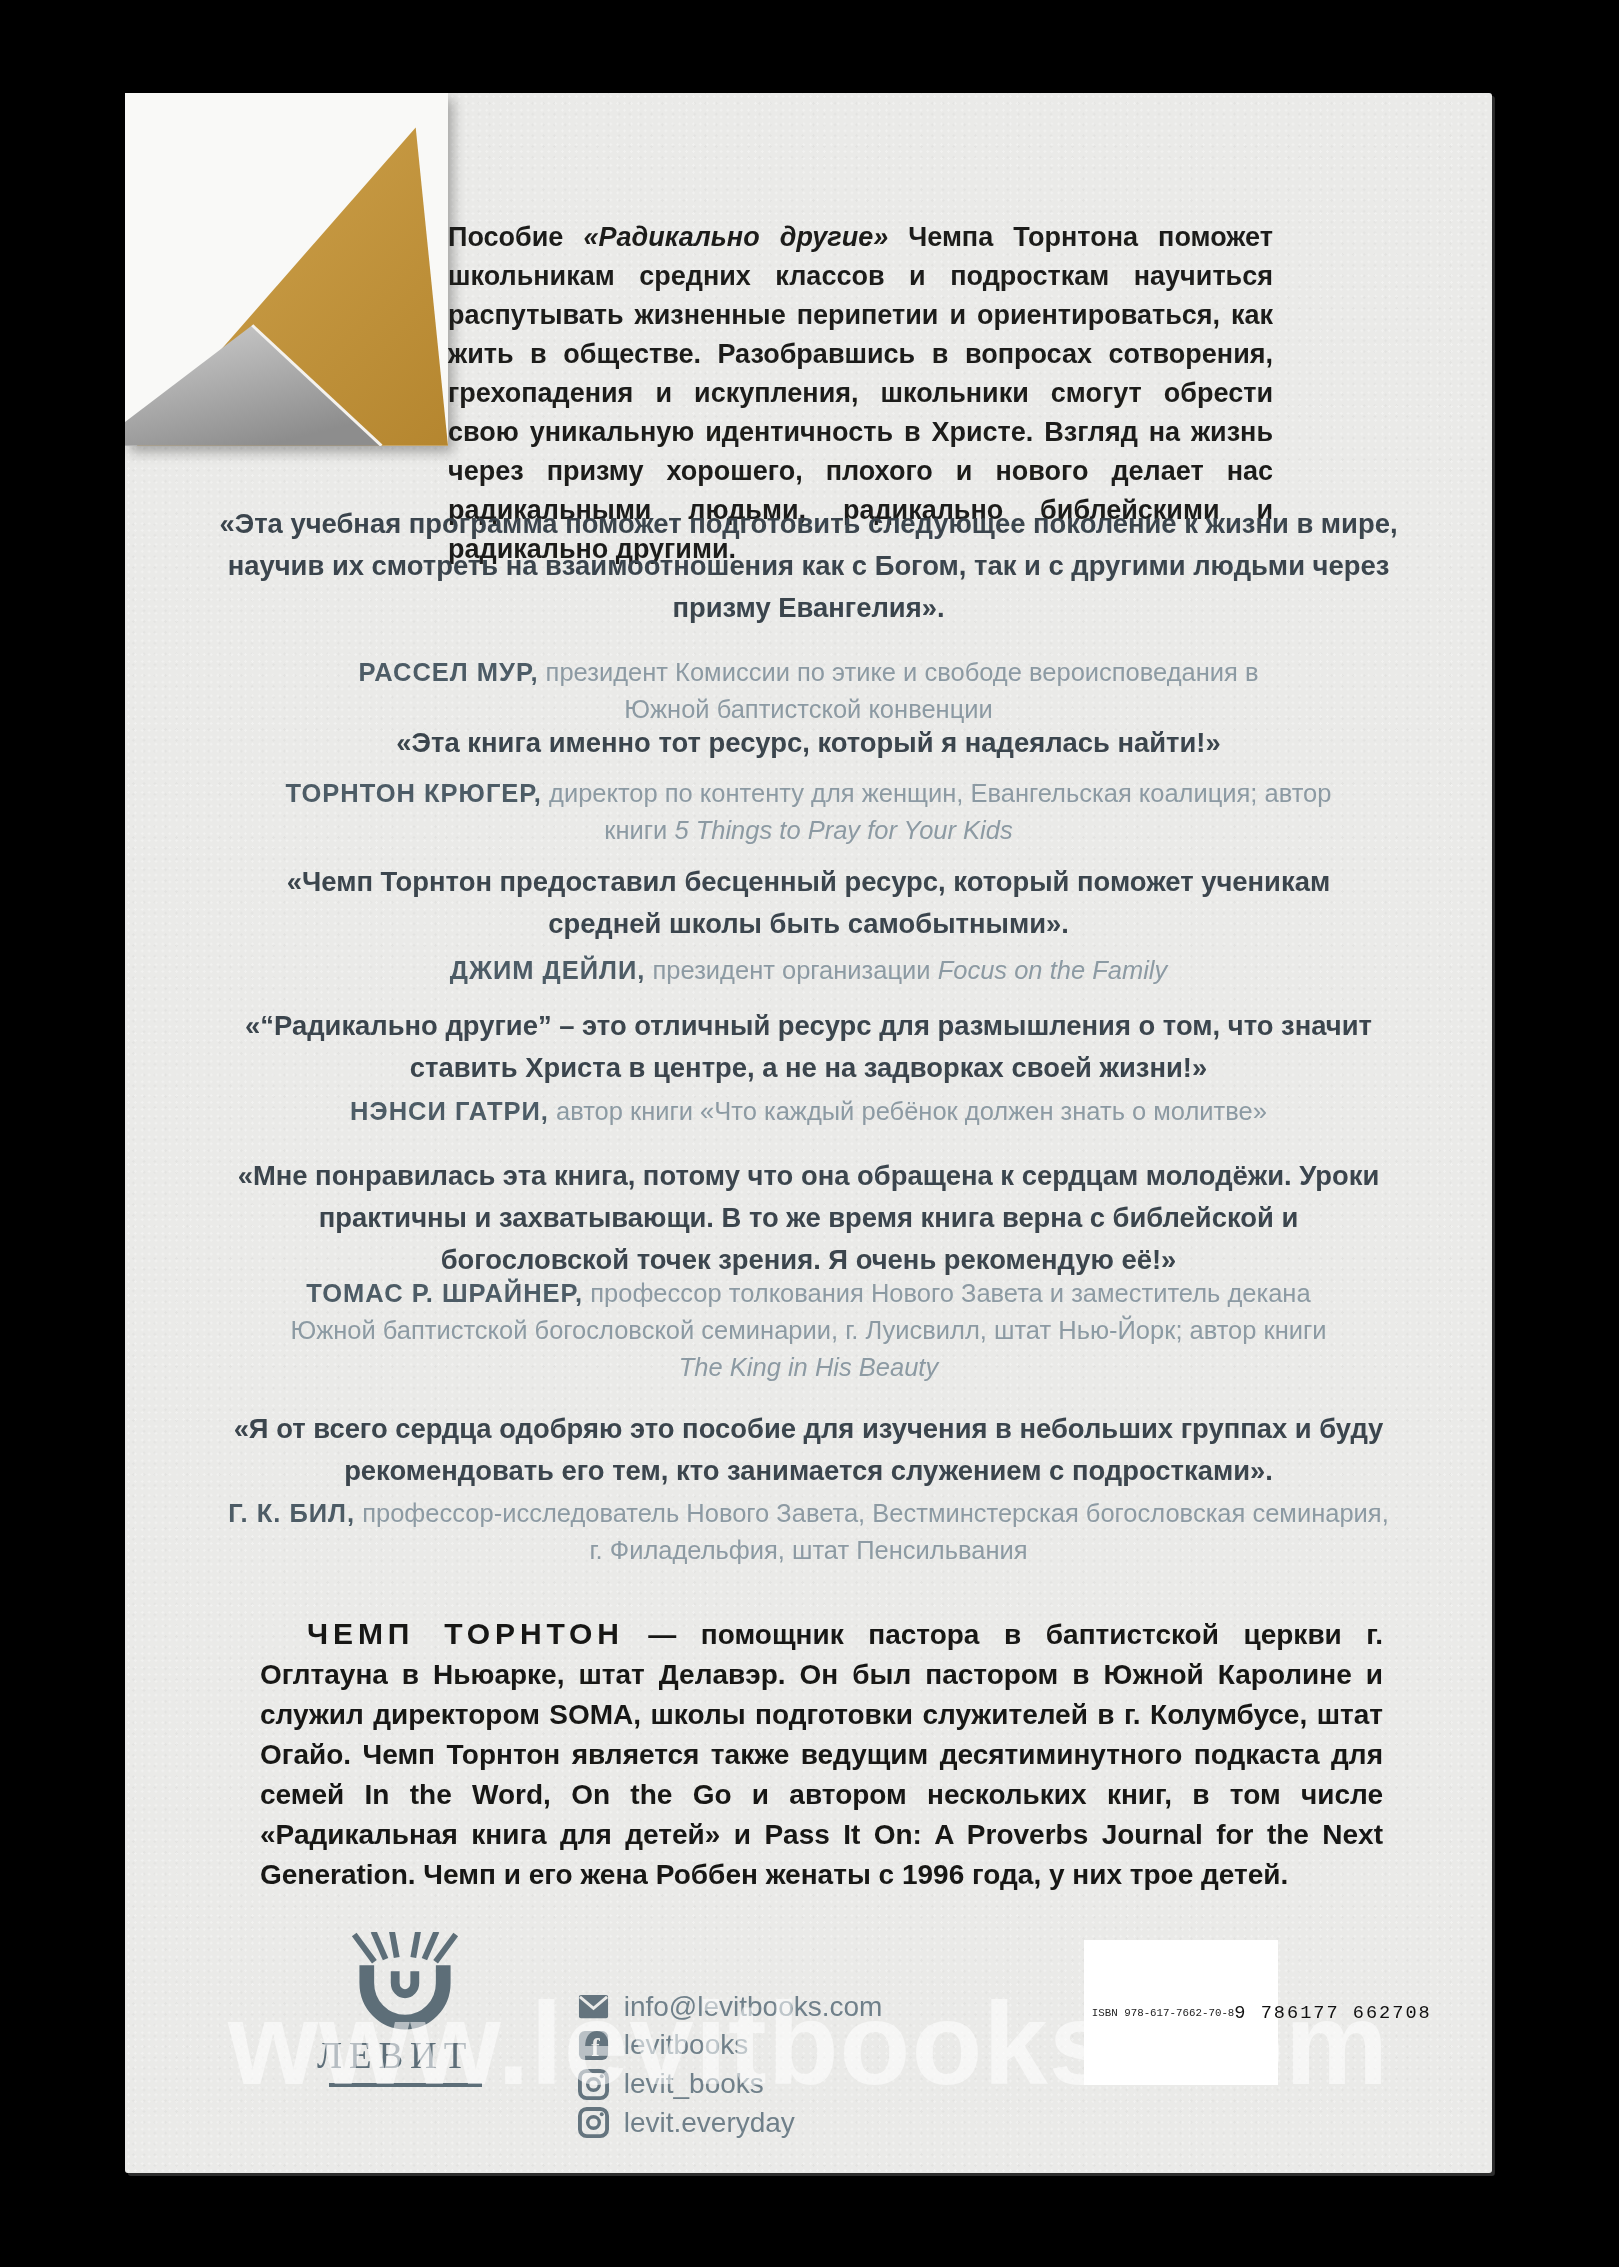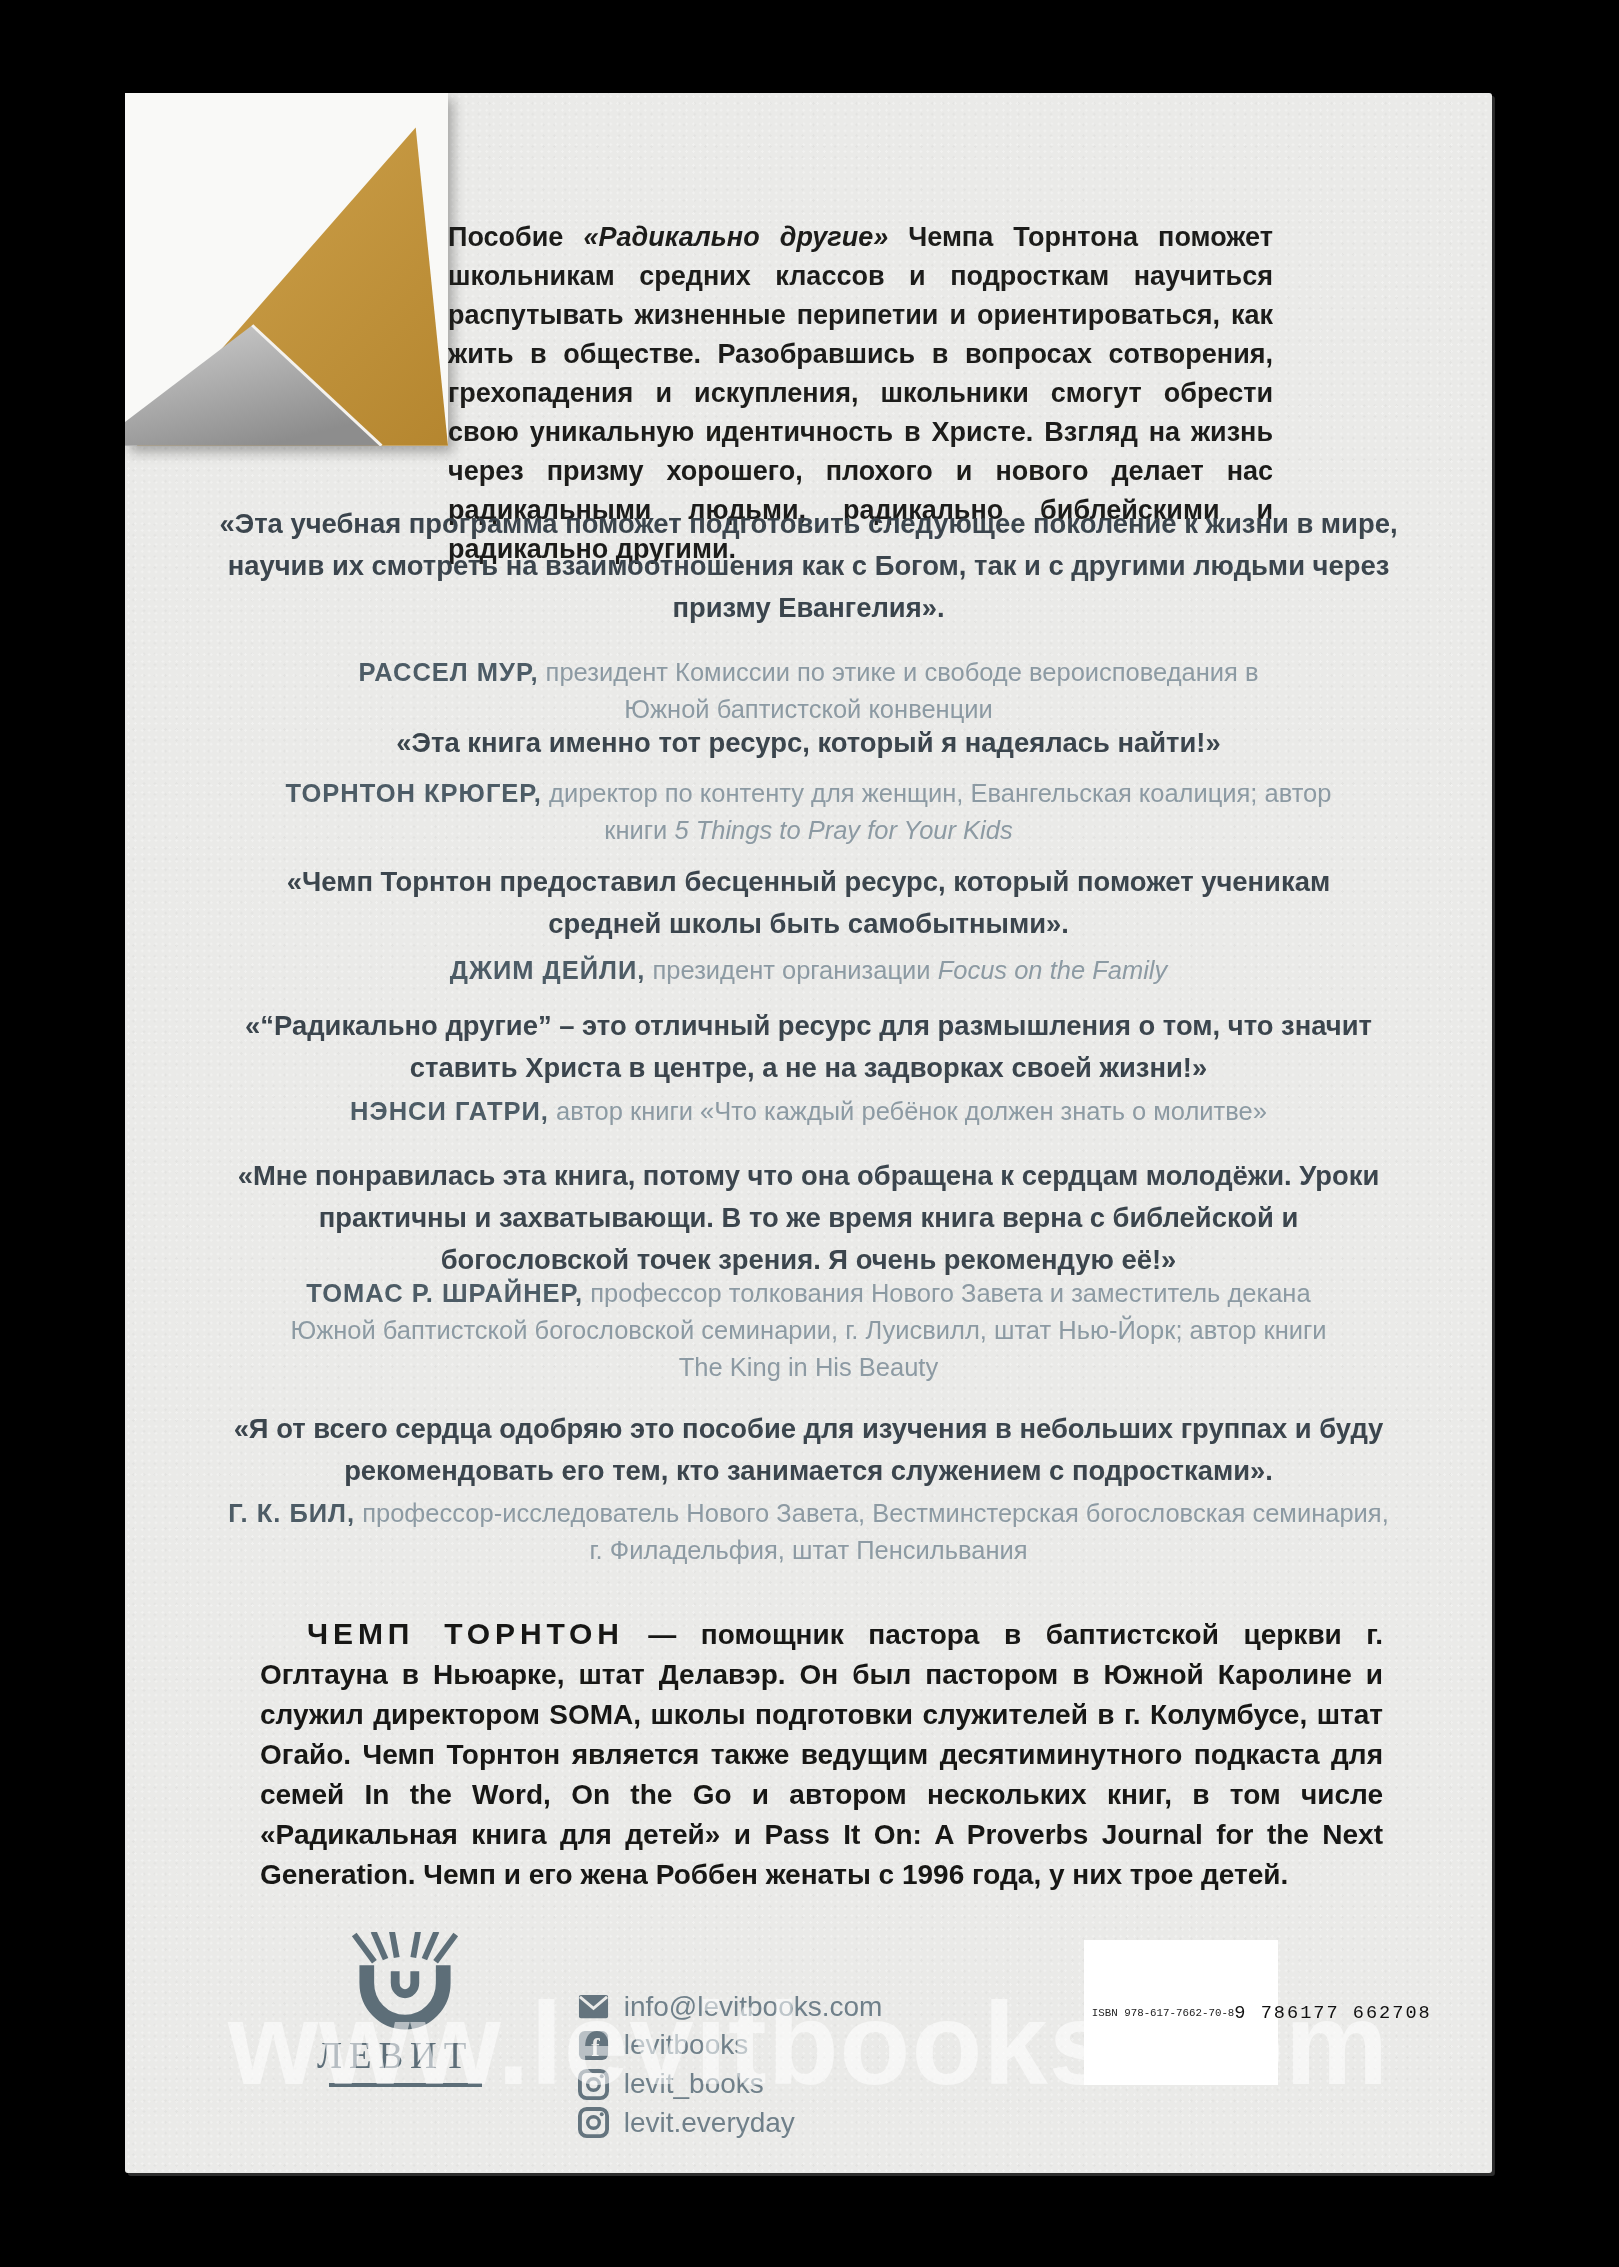--- a/index.html
+++ b/index.html
@@ -133,21 +133,21 @@
   <p class="quote q2">«Эта книга именно тот ресурс, который я надеялась найти!»</p>
   <p class="attr a2"><span class="attr-name">ТОРНТОН КРЮГЕР,</span><span class="attr-role"><span> директор по контенту для женщин, Евангельская коалиция; автор книги </span><span style="font-style: italic; margin-top: 28px;">5 Things to Pray for Your Kids</span></span></p>
 
   <p class="quote q3">«Чемп Торнтон предоставил бесценный ресурс, который поможет ученикам средней школы быть самобытными».</p>
   <p class="attr a3"><span class="attr-name">ДЖИМ ДЕЙЛИ,</span><span class="attr-role"><span> президент организации </span><span style="font-style: italic;">Focus on the Family</span></span></p>
 
   <p class="quote q4">«“Радикально другие” – это отличный ресурс для размышления о том, что значит ставить Христа в центре, а не на задворках своей жизни!»</p>
   <p class="attr a4"><span class="attr-name">НЭНСИ ГАТРИ,</span><span class="attr-role"><span> автор книги «Что каждый ребёнок должен знать о молитве»</span></span></p>
 
   <p class="quote q5">«Мне понравилась эта книга, потому что она обращена к сердцам молодёжи. Уроки практичны и захватывающи. В то же время книга верна с библейской и богословской точек зрения. Я очень рекомендую её!»</p>
-  <p class="attr a5"><span class="attr-name">ТОМАС Р. ШРАЙНЕР,</span><span class="attr-role"><span> профессор толкования Нового Завета и заместитель декана Южной баптистской богословской семинарии, г. Луисвилл, штат Нью-Йорк; автор книги </span><span style=" text-align: center;">The King in His Beauty</span></span></p>
+  <p class="attr a5"><span class="attr-name">ТОМАС Р. ШРАЙНЕР,</span><span class="attr-role"><span> профессор толкования Нового Завета и заместитель декана Южной баптистской богословской семинарии, г. Луисвилл, штат Нью-Йорк; автор книги </span><span style="font-style: italic; text-align: center;">The King in His Beauty</span></span></p>
 
   <p class="quote q6">«Я от всего сердца одобряю это пособие для изучения в небольших группах и буду рекомендовать его тем, кто занимается служением с подростками».</p>
   <p class="attr a6"><span class="attr-name">Г. К. БИЛ,</span><span class="attr-role"><span> профессор-исследователь Нового Завета, Вестминстерская богословская семинария, г. Филадельфия, штат Пенсильвания</span></span></p>
 
   <p class="bio"><span class="bio-name">ЧЕМП  ТОРНТОН</span><span> — помощник пастора в баптистской церкви г. Оглтауна в Ньюарке, штат Делавэр. Он был пастором в Южной Каролине и служил директором SOMA, школы подготовки служителей в г. Колумбусе, штат Огайо. Чемп Торнтон является также ведущим десятиминутного подкаста для семей In the Word, On the Go и автором нескольких книг, в том числе «Радикальная книга для детей» и Pass It On: A Proverbs Journal for the Next Generation. Чемп и его жена Роббен женаты с 1996 года, у них трое детей.</span></p>
 
   <div class="footer-logo">
     <svg class="logo-mark" width="114" height="98" viewBox="0 0 110 100">
       <g stroke="#5d6e78" fill="none">
         <path d="M16,34 L16,52 A39,40 0 0 0 94,52 L94,34" stroke-width="15"></path>

